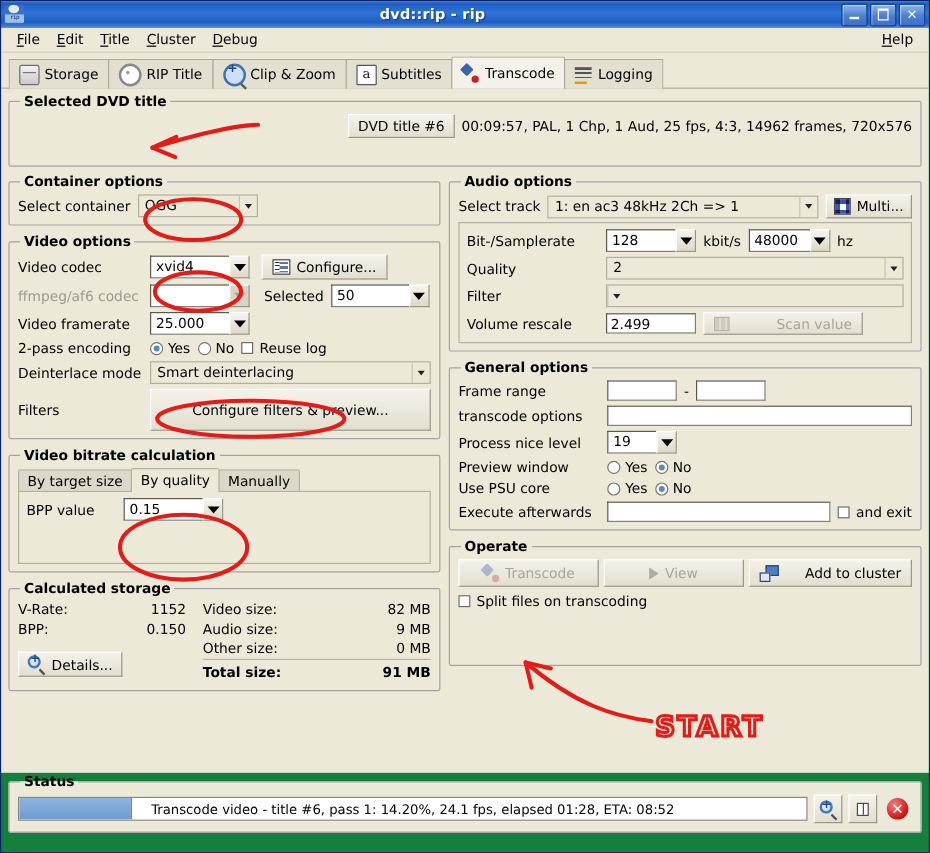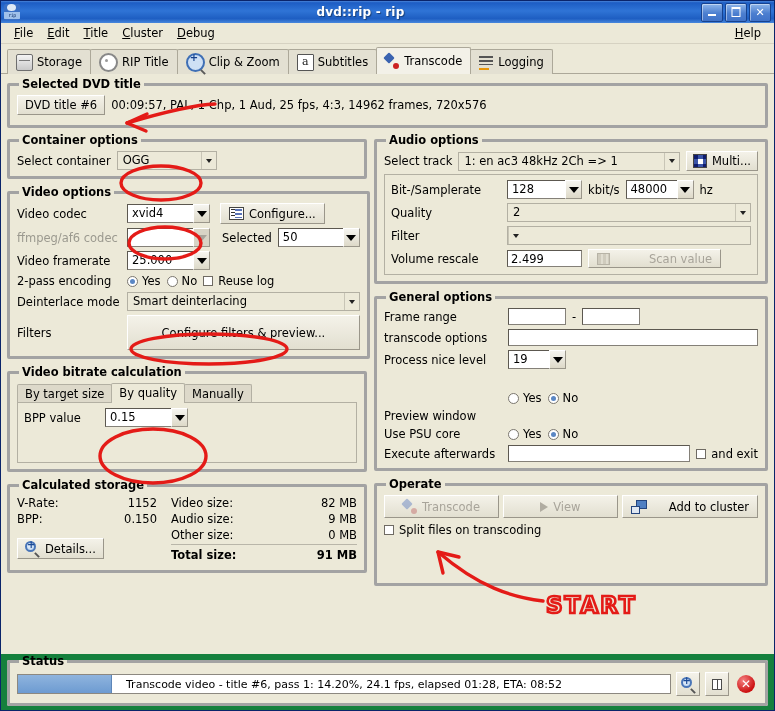--- a/index.html
+++ b/index.html
@@ -154,21 +154,21 @@
   
   .content {
     flex: 1;
     background: #ece9d8;
     padding: 3px 6px 0 6px;
     box-sizing: border-box;
     position: relative;
   }
 
   fieldset.grp {
-    border: 3px solid #a3a3a3;
+    border: 1px solid #a3a3a3;
     border-radius: 2px;
     margin: 0 0 6px 0;
     padding: 4px 7px 6px 7px;
     background: #ece9d8;
     box-sizing: border-box;
   }
   fieldset.grp > legend {
     font-weight: bold;
     font-size: 11.5px;
     padding: 0 3px;
@@ -470,21 +470,21 @@
     <div class="tab">
       <span class="ticon ic-logging"></span>
       <span>Logging</span>
     </div>
   </div>
 
   <div class="content">
 
     <fieldset class="grp" style="margin-bottom:5px;">
       <legend>Selected DVD title</legend>
-      <div class="row" style="margin-bottom:4px;">
+      <div class="row" style="margin-bottom:17px;justify-content:flex-end;">
         <div class="btn" style="height:20px;padding:0 7px;">DVD title #6</div>
         <div class="lab">00:09:57, PAL, 1 Chp, 1 Aud, 25 fps, 4:3, 14962 frames, 720x576</div>
       </div>
     </fieldset>
 
     <div class="cols">
 
       <div class="col-l">
 
         <fieldset class="grp">
@@ -692,21 +692,21 @@
             <div class="txt" style="flex:1;"></div>
           </div>
           <div class="row">
             <span class="lab" style="width:118px;">Process nice level</span>
             <div class="combo" style="width:58px;">
               <span class="val" style="flex:1;">19</span>
               <span class="arrow"></span>
             </div>
           </div>
           <div class="row">
-            <span class="lab" style="width:118px;margin-top:36px;">Preview window</span>
+            <span class="lab" style="width:118px;">Preview window</span>
             <span class="radio">
               <span class="rdot"></span>
               <span class="lab">Yes</span>
             </span>
             <span class="radio">
               <span class="rdot on"></span>
               <span class="lab">No</span>
             </span>
           </div>
           <div class="row">
@@ -752,21 +752,21 @@
               <span class="lab">Split files on transcoding</span>
             </span>
           </div>
           <div style="height:36px;"></div>
         </fieldset>
       </div>
     </div>
   </div>
 
   <div class="statuswrap">
-    <fieldset class="grp" style="margin-bottom:0;padding-bottom:7px;">
+    <fieldset class="grp" style="margin-bottom:12px;padding-bottom:7px;">
       <legend>Status</legend>
       <div class="row" style="gap:5px;">
         <div class="progbar">
           <div class="progfill" id="progfill" style="width: 14.2%;"></div>
           <div class="progtext">Transcode video - title #6, pass 1: 14.20%, 24.1 fps, elapsed 01:28, ETA: 08:52</div>
         </div>
         <div class="sbtn">
           <span class="magnifier">
               <span class="plus">+</span>
             </span>

